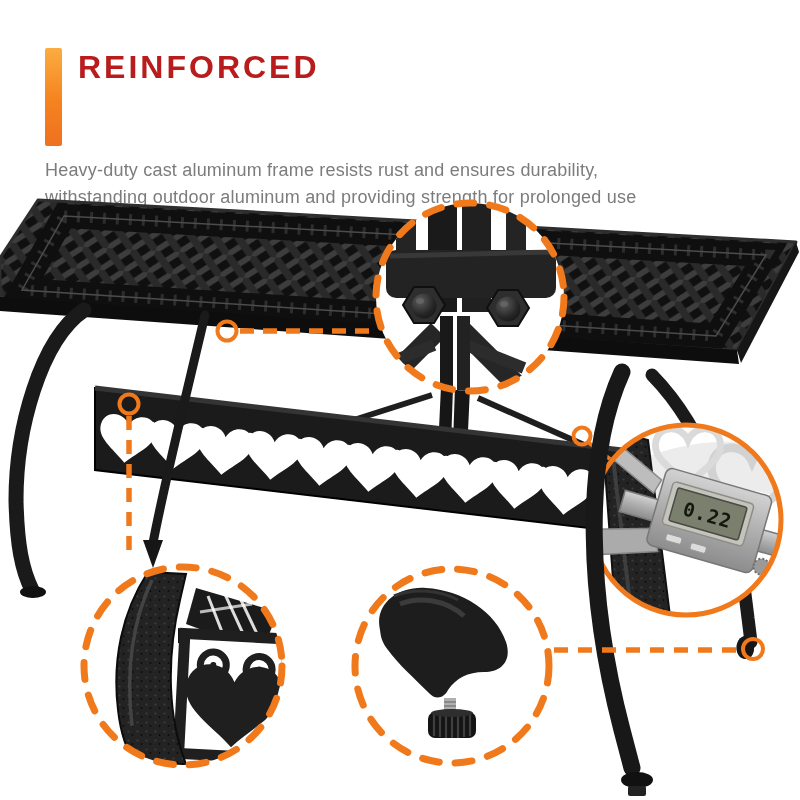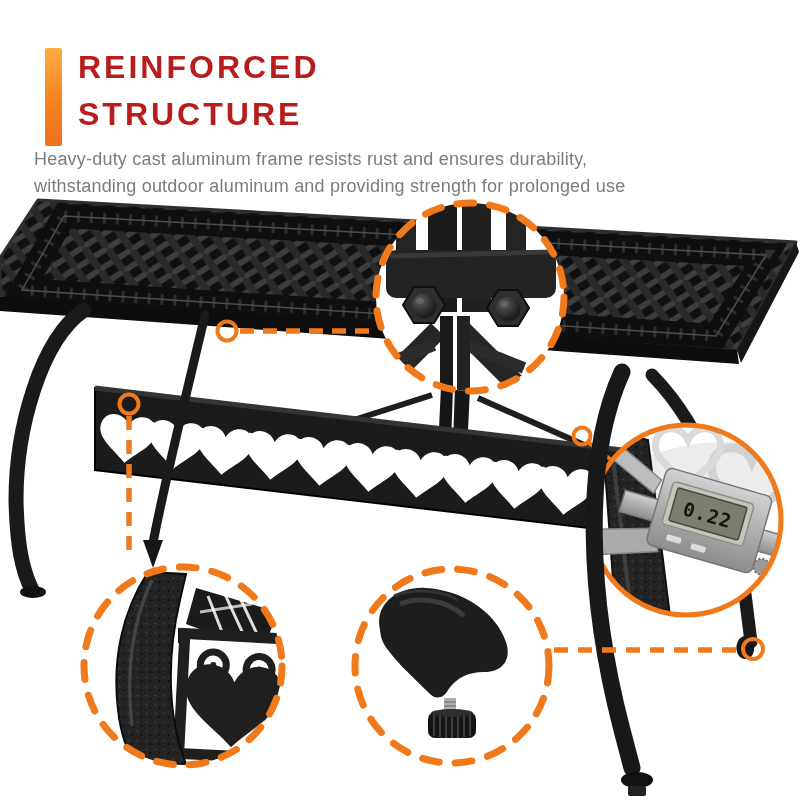--- a/index.html
+++ b/index.html
@@ -3,37 +3,36 @@
 <meta charset="utf-8">
 <style>
   html,body{margin:0;padding:0;background:#ffffff;}
   .canvas{position:relative;width:800px;height:800px;background:#ffffff;overflow:hidden;
           font-family:"Liberation Sans",sans-serif;}
   .accent-bar{position:absolute;left:45px;top:48px;width:17px;height:98px;border-radius:2px;
           background:linear-gradient(180deg,#FBAC42 0%,#F5821F 55%,#EF7120 100%);}
   .headline{position:absolute;left:78px;top:44px;margin:0;color:#b91c1c;
           font-size:32px;font-weight:bold;line-height:47px;letter-spacing:3px;}
   .headline span{display:block;}
-  .description{position:absolute;left:34px;top:146px;margin:0;color:#7c7c7c;
+  .description{position:absolute;left:34px;top:146px;margin:11px;color:#7c7c7c;
           font-size:18px;line-height:27px;letter-spacing:0.2px;}
   .description span{display:block;}
   svg{position:absolute;left:0;top:0;}
   .lcd-text{font-family:"DejaVu Sans Mono",monospace;font-weight:bold;font-size:19px;
           letter-spacing:1px;fill:#15170f;}
 </style>
 </head>
 <body>
 
 <div class="canvas">
 
   <div class="accent-bar"></div>
 
   <h1 class="headline">
     <span>REINFORCED</span>
-    <span>STRUCTURE</span>
   </h1>
 
   <p class="description">
     <span>Heavy-duty cast aluminum frame resists rust and ensures durability,</span>
     <span>withstanding outdoor aluminum and providing strength for prolonged use</span>
   </p>
 
   <svg width="800" height="800" viewBox="0 0 800 800">
     <defs>
       <pattern id="weave" width="24" height="24" patternUnits="userSpaceOnUse" patternTransform="matrix(1,0.055,-0.32,0.9,0,0)">

